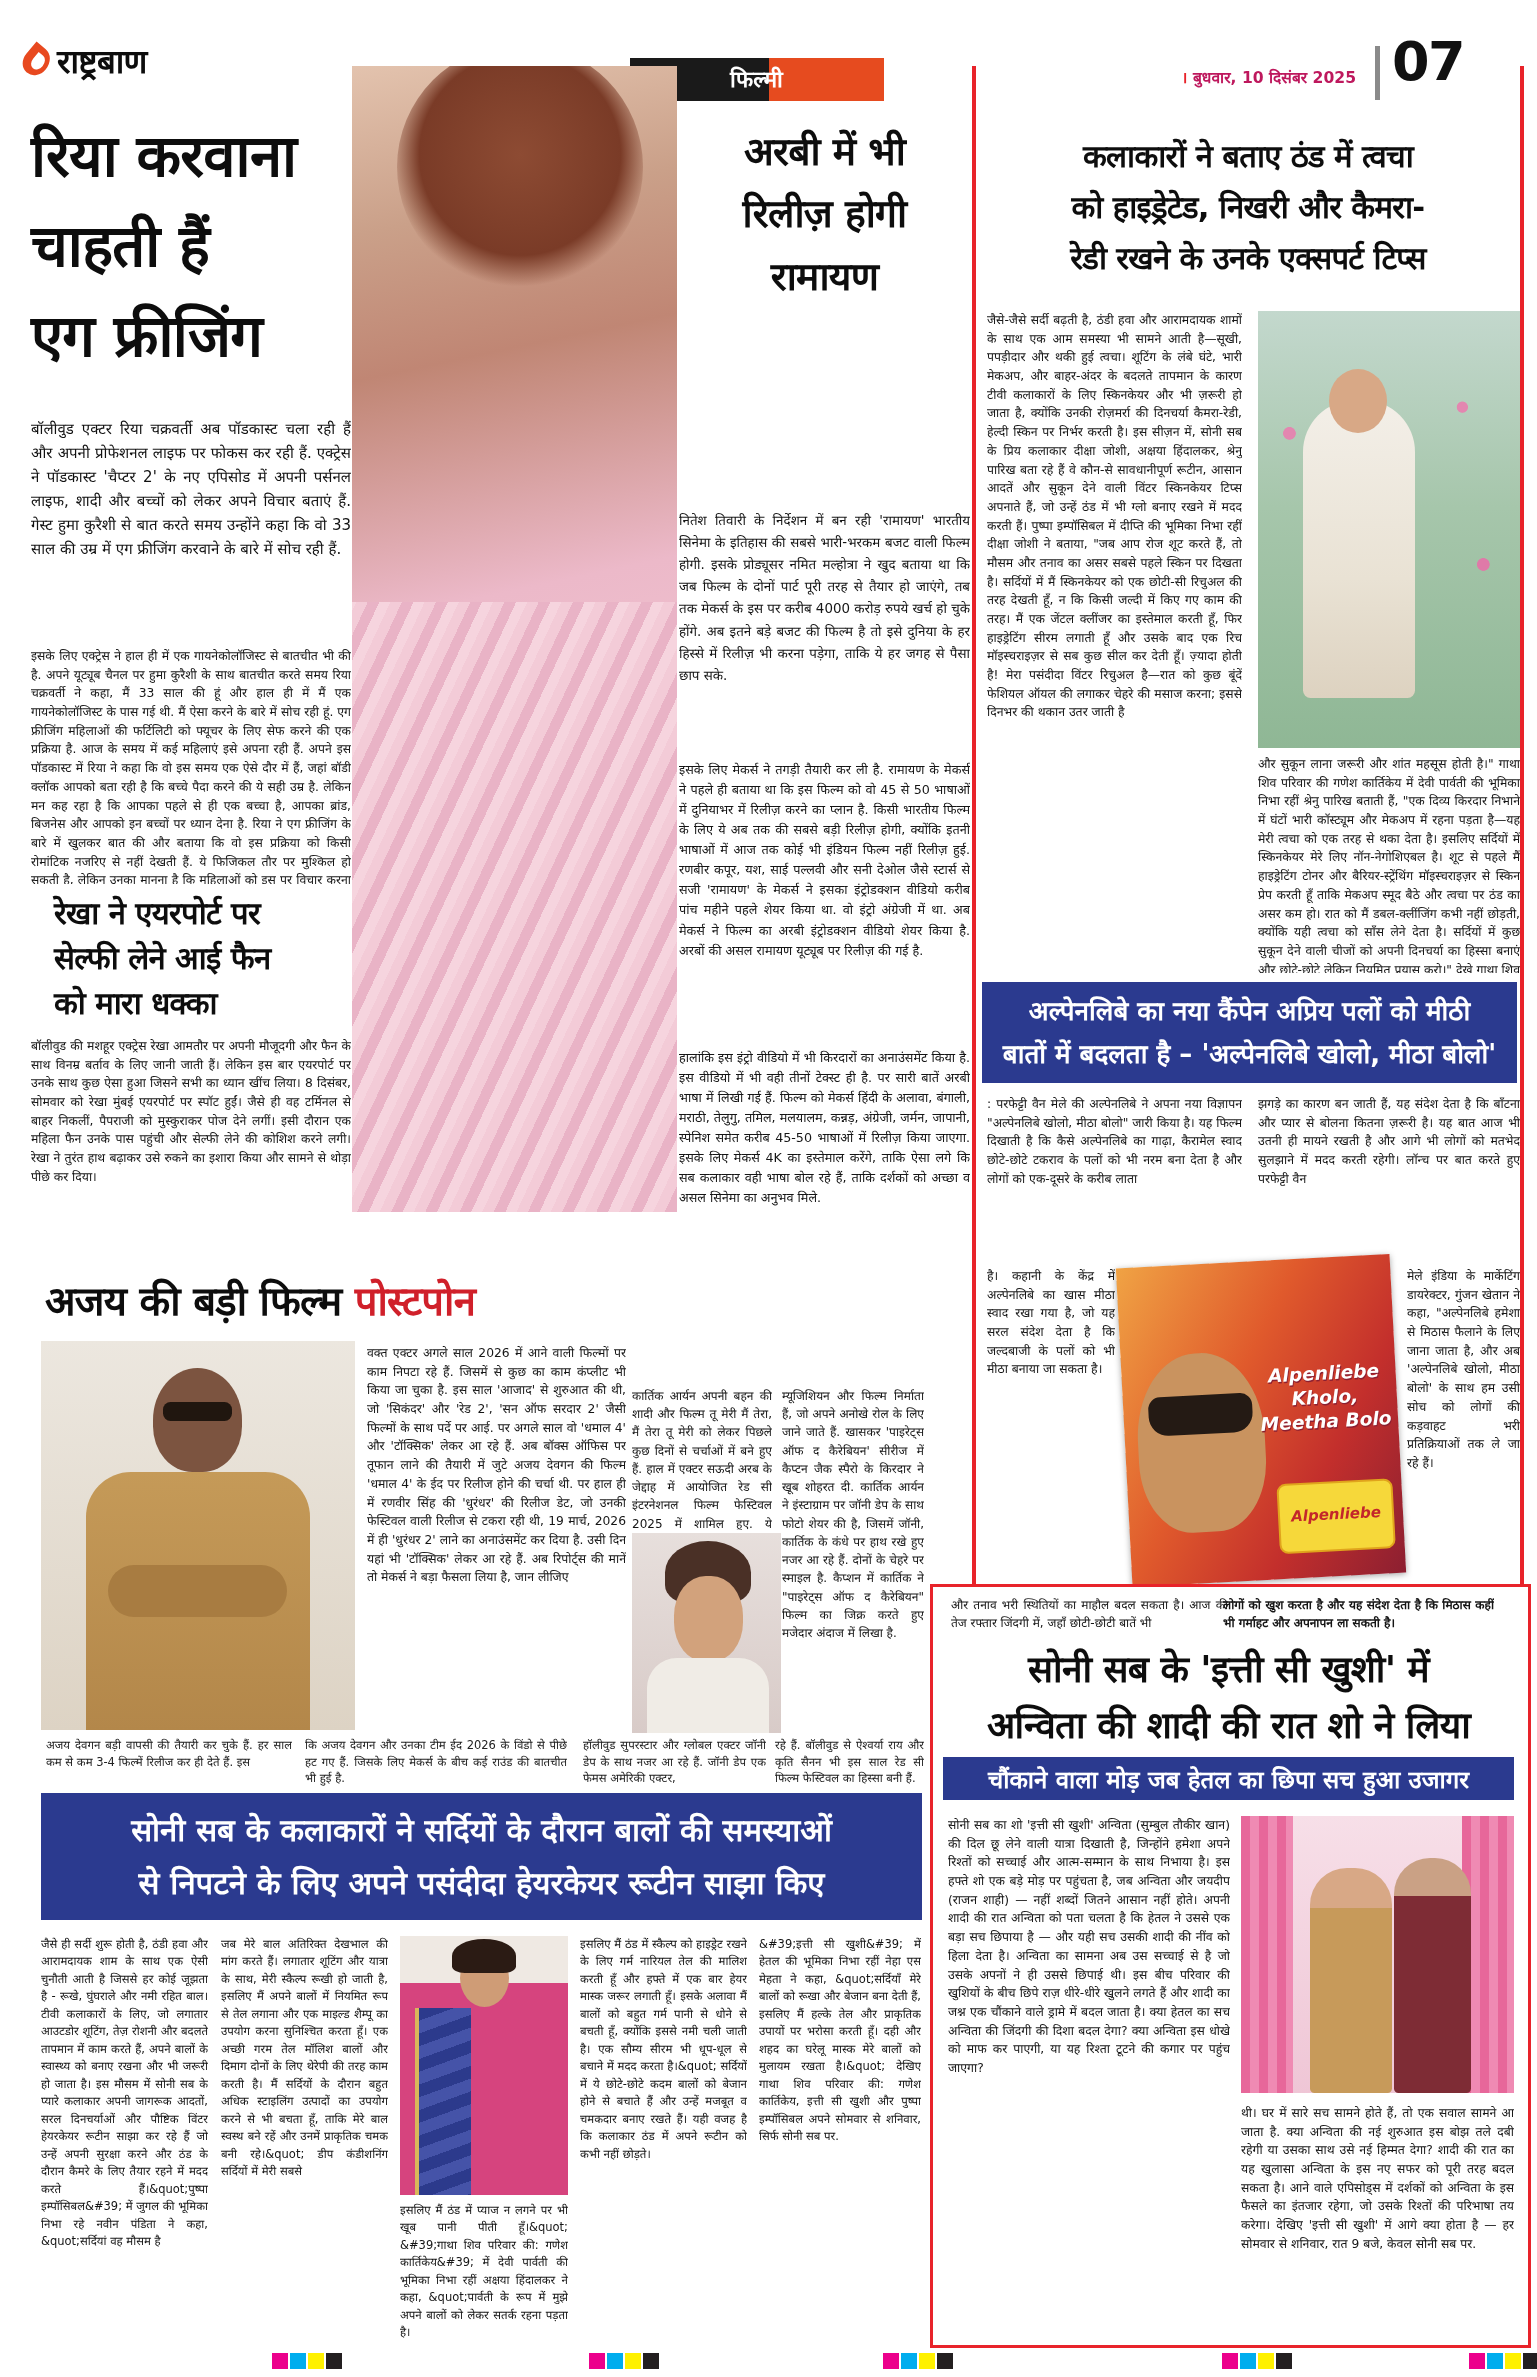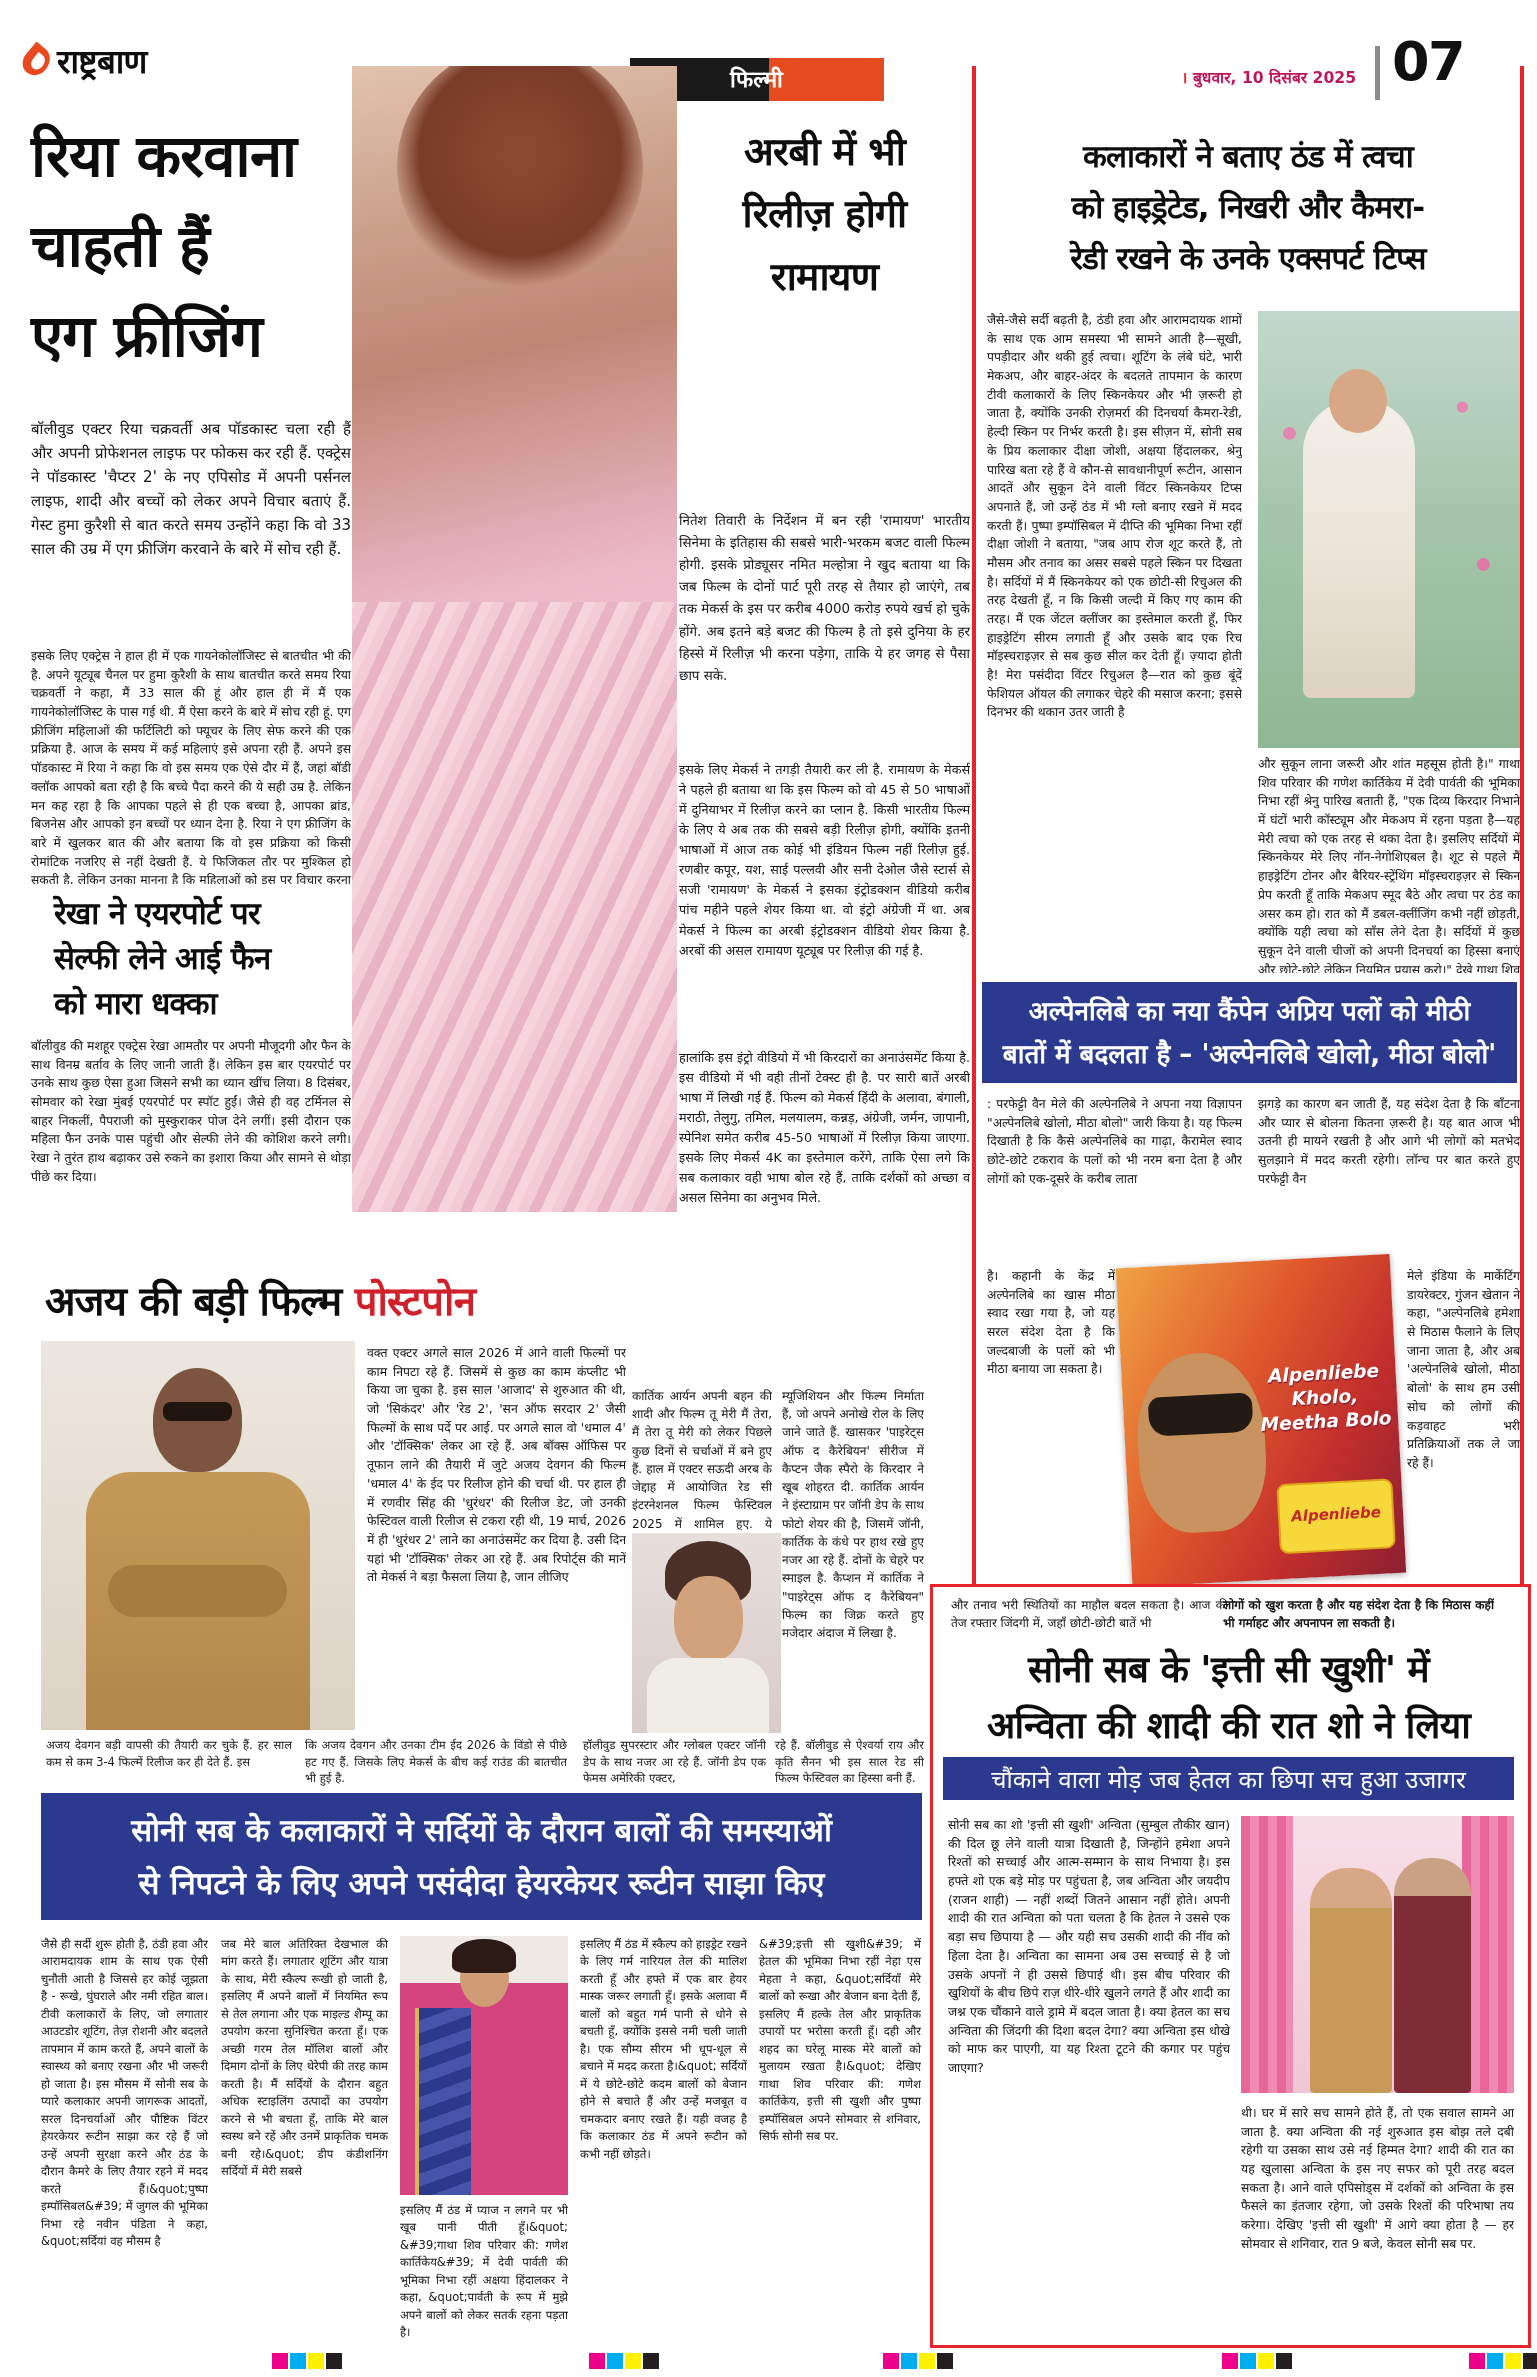--- a/index.html
+++ b/index.html
@@ -118,21 +118,21 @@
   <div class="abs" style="left:930px;top:1584px;width:595px;height:758px;border:3.7px solid #e8232a;background:#fff;"></div>
 
   <div class="abs body-txt" style="left:951px;top:1596px;width:277px;height:43px;font-size:12px;">और तनाव भरी स्थितियों का माहौल बदल सकता है। आज की तेज रफ्तार जिंदगी में, जहाँ छोटी-छोटी बातें भी</div>
   <div class="abs body-txt" style="left:1223px;top:1596px;width:271px;height:43px;font-size:12px;font-weight:bold;">लोगों को खुश करता है और यह संदेश देता है कि मिठास कहीं भी गर्माहट और अपनापन ला सकती है।</div>
 
   <div class="abs headline" style="left:940px;top:1642px;width:577px;font-size:37px;line-height:1.5;text-align:center;">
     <div>सोनी सब के 'इत्ती सी खुशी' में</div>
     <div>अन्विता की शादी की रात शो ने लिया</div>
   </div>
 
-  <div class="abs blue-banner" style="left:943px;top:1757px;width:571px;height:43px;font-size:24px;font-weight:normal;">
+  <div class="abs blue-banner" style="left:943px;top:1757px;width:571px;height:43px;font-size:24px;font-weight:bold;">
     <div>चौंकाने वाला मोड़ जब हेतल का छिपा सच हुआ उजागर</div>
   </div>
 
   <div class="abs body-txt" style="left:948px;top:1816px;width:282px;height:513px;">सोनी सब का शो 'इत्ती सी खुशी' अन्विता (सुम्बुल तौकीर खान) की दिल छू लेने वाली यात्रा दिखाती है, जिन्होंने हमेशा अपने रिश्तों को सच्चाई और आत्म-सम्मान के साथ निभाया है। इस हफ्ते शो एक बड़े मोड़ पर पहुंचता है, जब अन्विता और जयदीप (राजन शाही) — नहीं शब्दों जितने आसान नहीं होते। अपनी शादी की रात अन्विता को पता चलता है कि हेतल ने उससे एक बड़ा सच छिपाया है — और यही सच उसकी शादी की नींव को हिला देता है। अन्विता का सामना अब उस सच्चाई से है जो उसके अपनों ने ही उससे छिपाई थी। इस बीच परिवार की खुशियों के बीच छिपे राज़ धीरे-धीरे खुलने लगते हैं और शादी का जश्न एक चौंकाने वाले ड्रामे में बदल जाता है। क्या हेतल का सच अन्विता की जिंदगी की दिशा बदल देगा? क्या अन्विता इस धोखे को माफ कर पाएगी, या यह रिश्ता टूटने की कगार पर पहुंच जाएगा?</div>
 
   <div class="abs photo" style="left:1241px;top:1816px;width:273px;height:277px;background:linear-gradient(180deg,#f7dfe8 0%,#efc6d6 100%);">
     <div class="abs" style="left:0;top:0;width:52px;height:277px;background:repeating-linear-gradient(90deg,#e7679a 0 9px,#ef8ab3 9px 18px);"></div>
     <div class="abs" style="right:0;top:0;width:52px;height:277px;background:repeating-linear-gradient(90deg,#e7679a 0 9px,#ef8ab3 9px 18px);"></div>
     <div class="abs" style="left:69px;top:52px;width:82px;height:225px;background:linear-gradient(180deg,#d8a886 0 18%,#c79a5a 18% 100%);border-radius:37px 37px 4.5px 4.5px;"></div>
     <div class="abs" style="left:153px;top:42px;width:77px;height:235px;background:linear-gradient(180deg,#caa185 0 16%,#7e2c35 16% 100%);border-radius:36px 36px 4.5px 4.5px;"></div>

